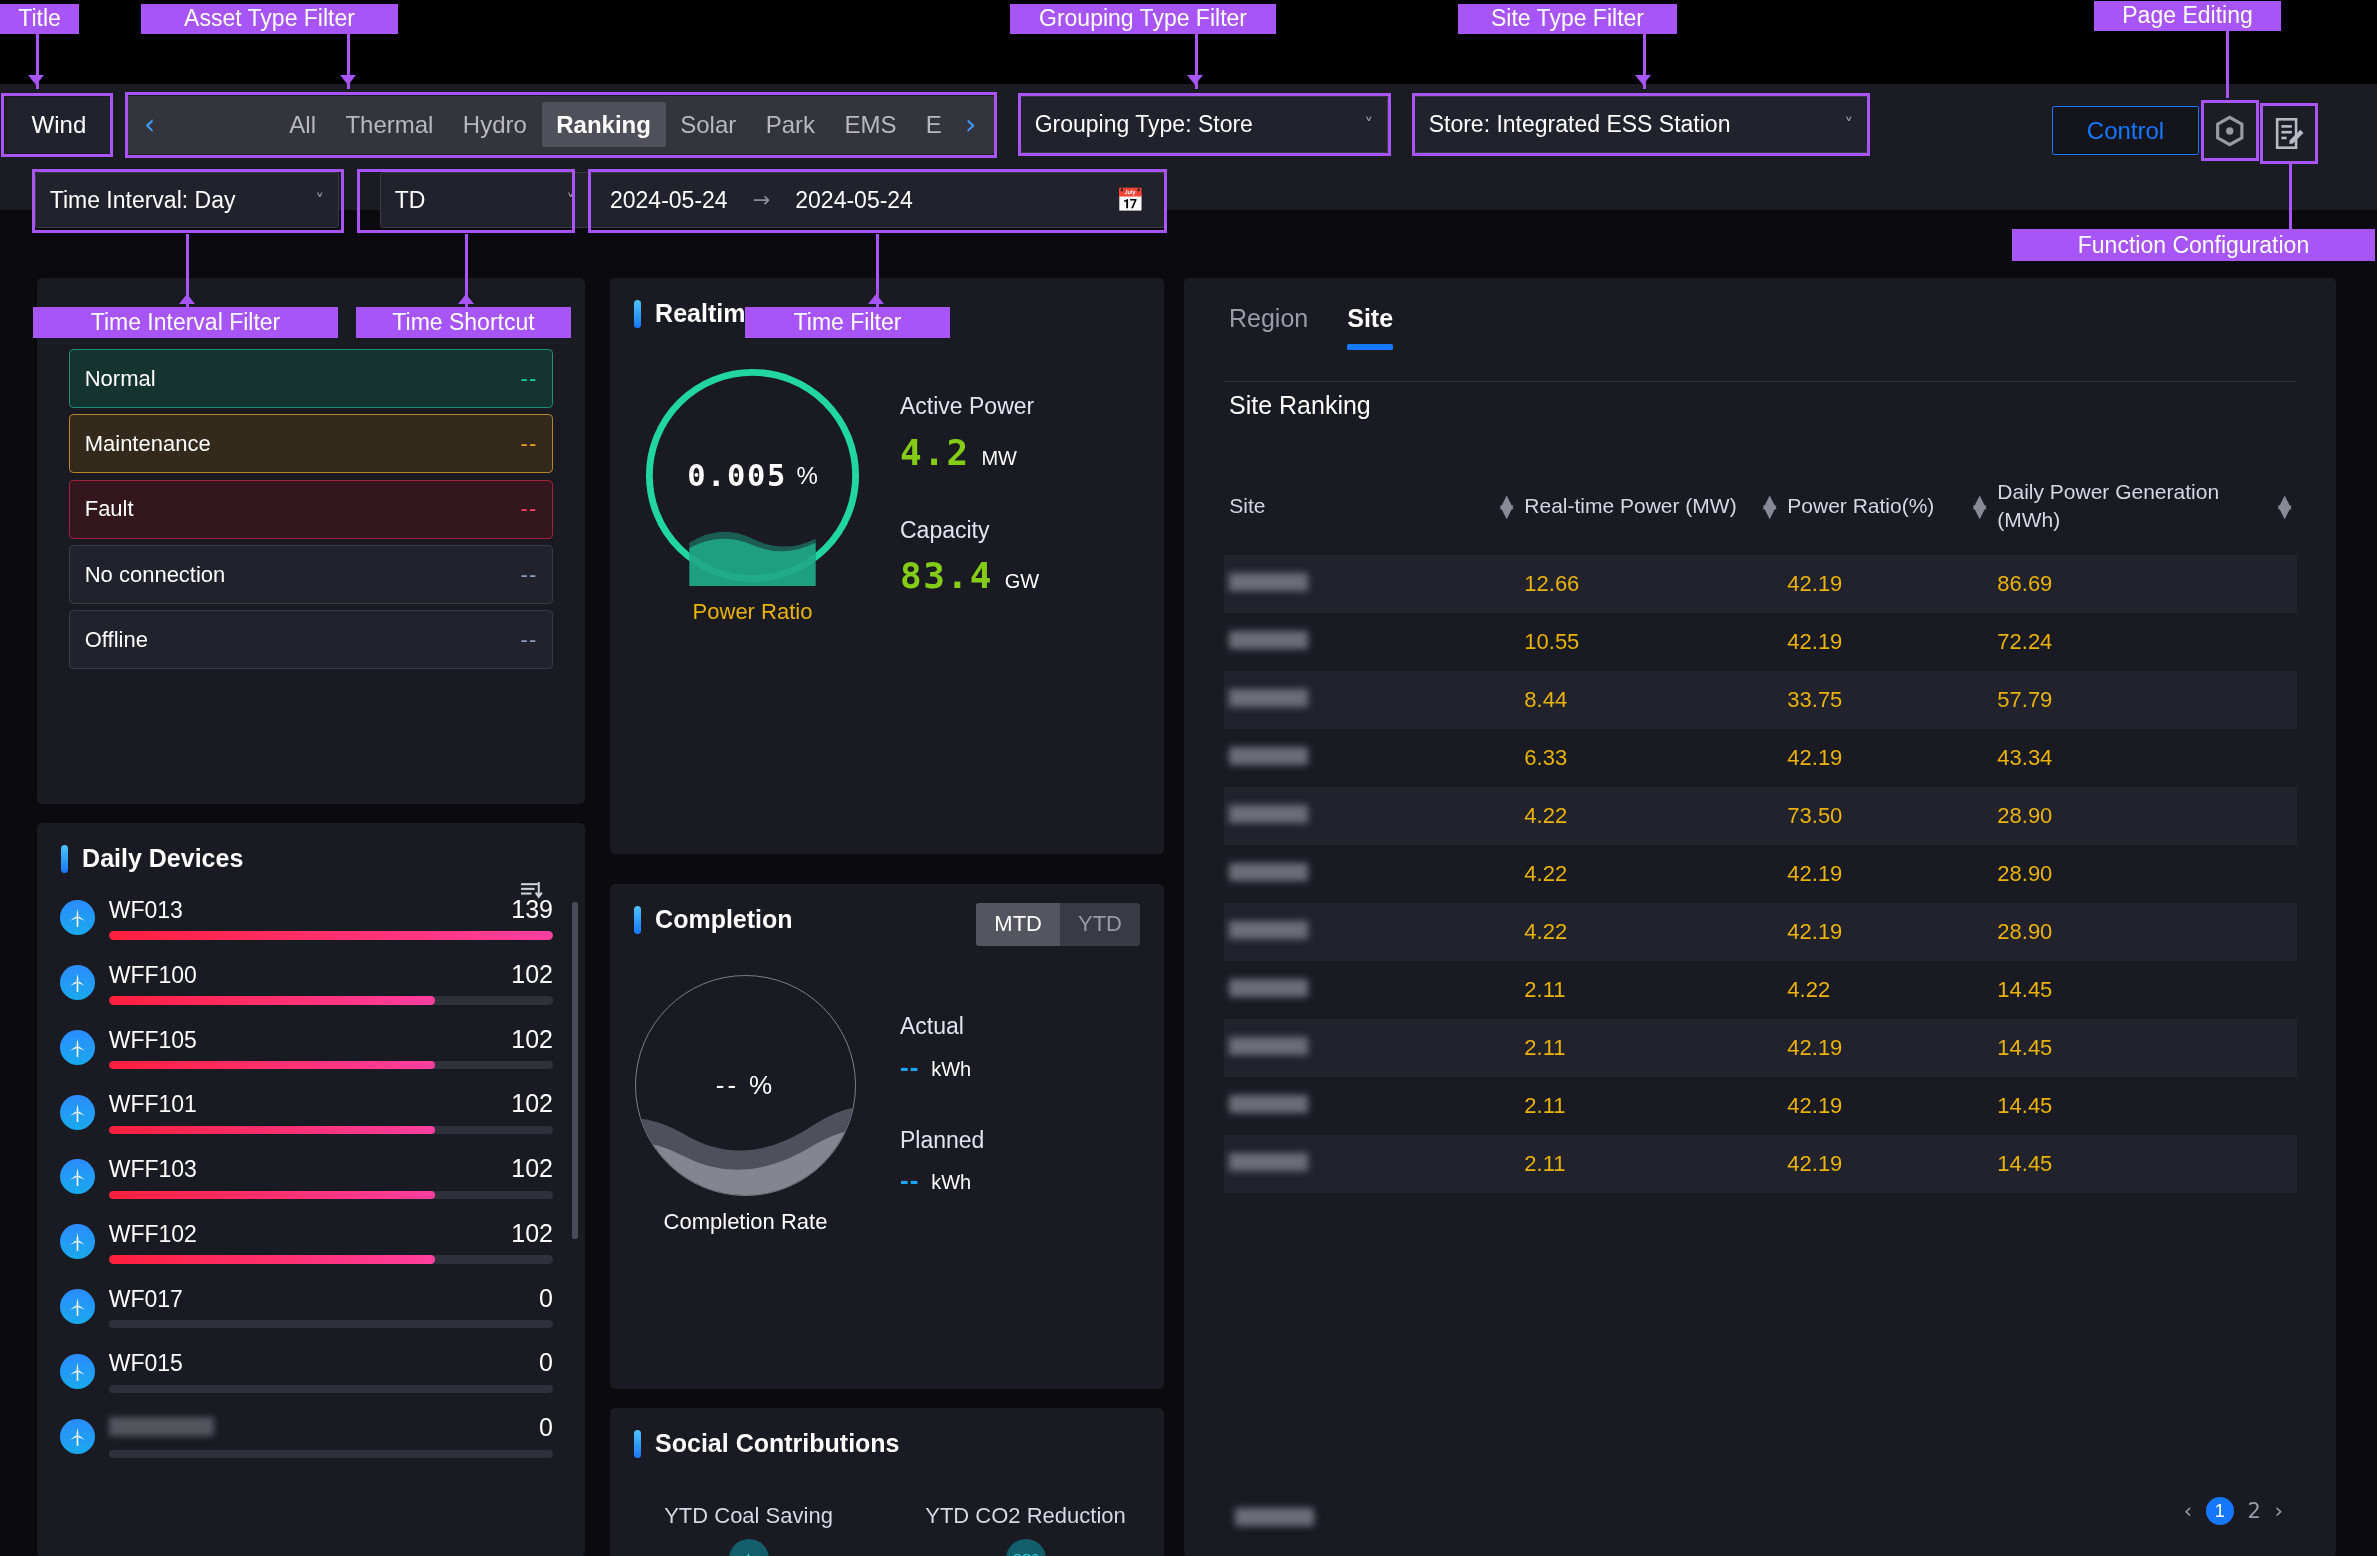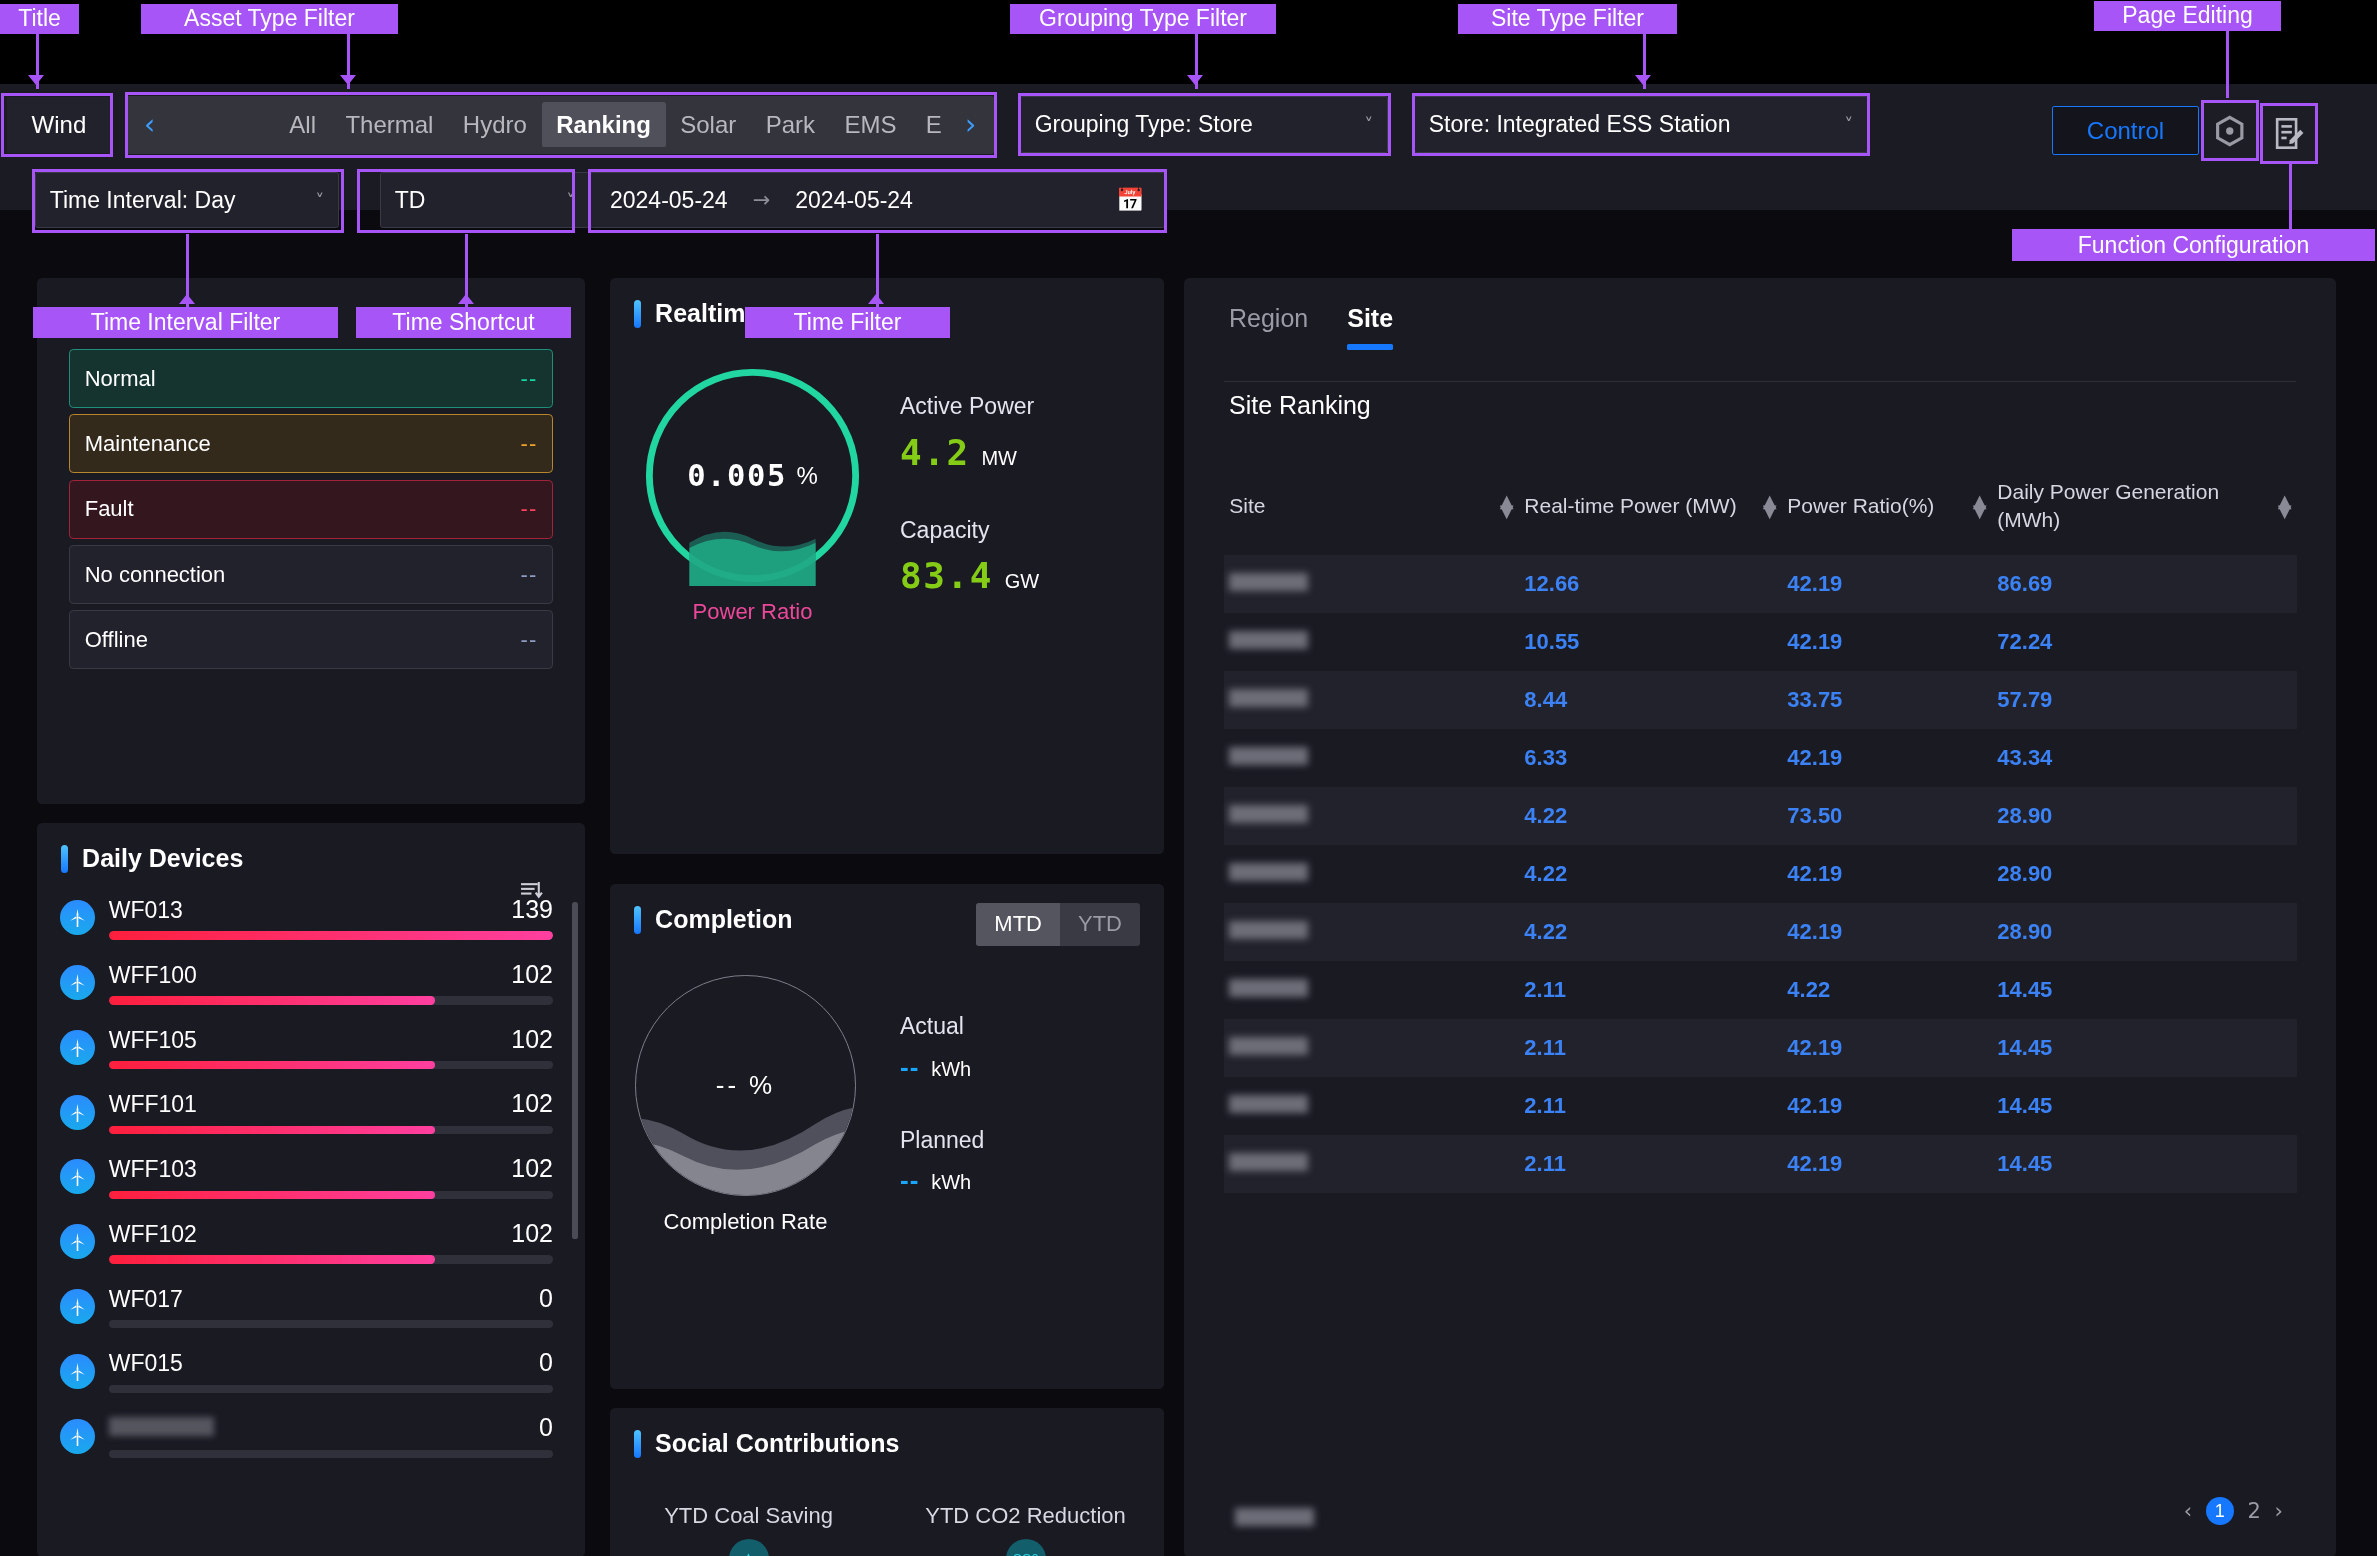--- a/index.html
+++ b/index.html
@@ -127,21 +127,21 @@
   .fd-track { margin-top:7.4px; height:8.4px; border-radius:4.2px; background:#30303a; overflow:hidden; }
   .fd-fill { height:100%; border-radius:4.2px;
              background:linear-gradient(90deg,#ff1f3d,#ff3fa0); }
   .fd-scroll { position:absolute; right:7.4px; top:79px; width:5.3px; height:337px;
                background:#4b4b57; border-radius:2.6px; }
 
   
   #realtime { height: 576px; }
   .rt-body { display:flex; align-items:center; padding: 37px 0 0 32px; }
   .gauge-wrap { position:relative; width: 221px; height: 221px; flex:0 0 auto; }
-  .gauge-label { text-align:center; color:#ec4899; font-size:22px; margin-top:12.6px; }
+  .gauge-label { text-align:center; color:#eab308; font-size:22px; margin-top:12.6px; }
   .rt-stats { margin-left: 37px; }
   .rt-stat-label { color:#e4e4ee; font-size:23px; }
   .rt-stat-value { margin-top:11.6px; display:flex; align-items:baseline; }
   .seg { font-family:"DejaVu Sans Mono", monospace; color:#84cc16; font-size:36px;
          letter-spacing:1.6px; font-weight:bold; }
   .unit { color:#fff; font-size:20px; margin-left:11.6px; }
   .gauge-num { position:absolute; left:0; top:0; width:100%; height:100%;
                display:flex; align-items:center; justify-content:center; }
 
   
@@ -179,21 +179,21 @@
   .rp-divider { position:absolute; left:40px; right:40px; top:103px; height:1.1px; background:#2f2f3a; }
   .rp-subtitle { color:#fff; font-size:25px; padding: 43px 0 0 45px; }
 
   table.rank { width: 1073px; margin: 58px 0 0 40px; border-collapse:collapse; }
   table.rank th { text-align:left; vertical-align:middle; padding: 0 5.3px 21px 5.3px;
                   color:#d6d6e0; font-size:21px; font-weight:normal; }
   table.rank th .thwrap { display:flex; align-items:center; justify-content:space-between; gap:9.5px; }
   table.rank th .thtext { line-height:1.35; }
   .sorter { display:flex; flex-direction:column; line-height:0.55; color:#8a8a96;
             font-size:18px; font-family:"DejaVu Sans", sans-serif; cursor:pointer; flex:0 0 auto; }
-  table.rank td { padding: 16px 5.3px; color:#3b82f6; font-size:22px;font-weight:bold; }
+  table.rank td { padding: 16px 5.3px; color:#eab308; font-size:22px; }
   table.rank tbody tr:nth-child(odd) { background:#22222c; }
   .blurcell { display:inline-block; width:79px; height:18px; background:#6d6d78;
               filter: blur(3.7px); border-radius:1.1px; }
   .pager { position:absolute; right:53px; bottom: 32px; display:flex; align-items:center; gap:13.7px; }
   .pager .pg { color:#9b9ba6; font-size:21px; cursor:pointer; font-family:"DejaVu Sans", sans-serif;}
   .pager .pg.cur { background:#1677ff; color:#fff; width:28px; height:28px; border-radius:50%;
                    display:flex; align-items:center; justify-content:center;
                    font-family:"Liberation Sans", sans-serif; font-size:18px; }
   .ghost-row { position:absolute; left:51px; bottom: 29.5px; }
 

